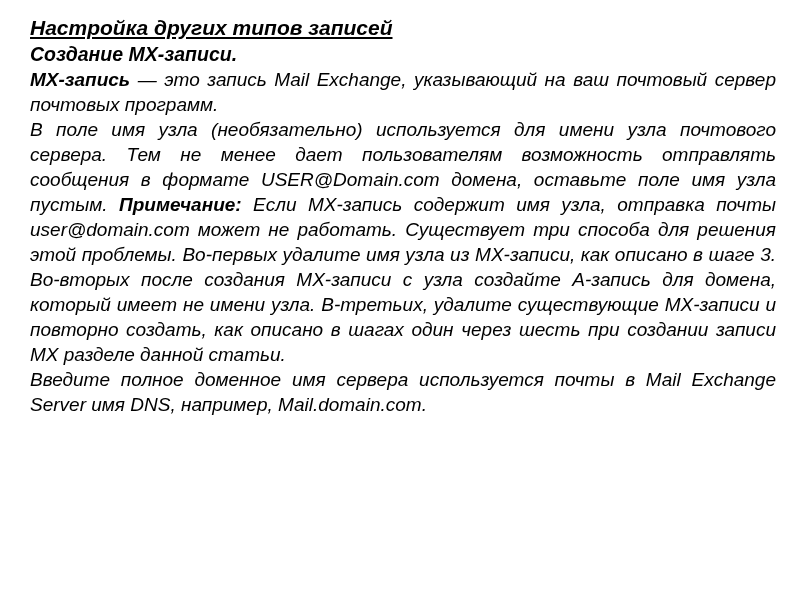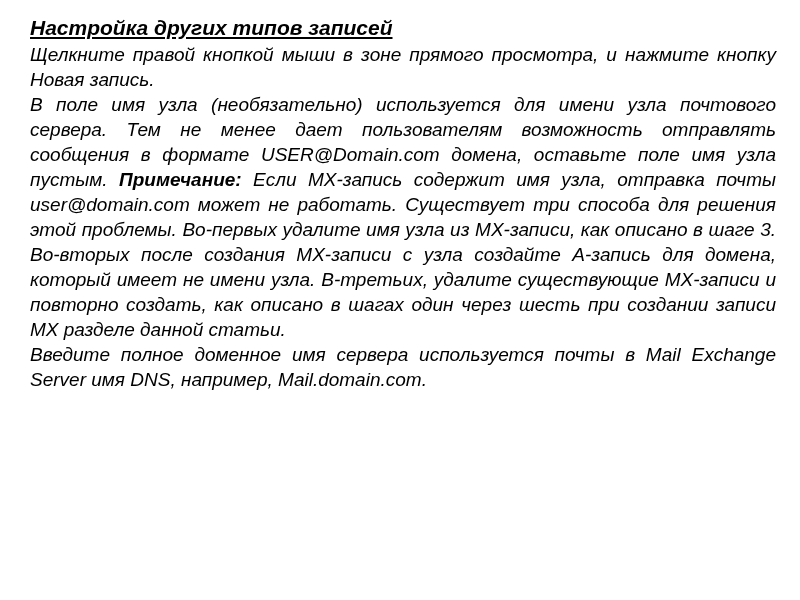--- a/index.html
+++ b/index.html
@@ -54,19 +54,20 @@
   .doc p span.b {
     font-weight: bold;
   }
 </style>
 </head>
 <body>
 
 <div class="page">
   <div class="doc">
     <h1>Настройка других типов записей</h1>
+    <h2>Создание MX-записи.</h2>
     <div id="paragraphs">
-        <p><span>Щелкните правой кнопкой мыши в зоне прямого просмотра, и нажмите кнопку Новая запись.</span></p>
+        <p><span class="b">MX-запись</span><span> — это запись Mail Exchange, указывающий на ваш почтовый сервер почтовых программ.</span></p>
         <p><span>В поле имя узла (необязательно) используется для имени узла почтового сервера. Тем не менее дает пользователям возможность отправлять сообщения в формате USER@Domain.com домена, оставьте поле имя узла пустым. </span><span class="b">Примечание:</span><span> Если MX-запись содержит имя узла, отправка почты user@domain.com может не работать. Существует три способа для решения этой проблемы. Во-первых удалите имя узла из MX-записи, как описано в шаге 3. Во-вторых после создания MX-записи с узла создайте A-запись для домена, который имеет не имени узла. В-третьих, удалите существующие MX-записи и повторно создать, как описано в шагах один через шесть при создании записи MX разделе данной статьи.</span></p>
         <p><span>Введите полное доменное имя сервера используется почты в Mail Exchange Server имя DNS, например, Mail.domain.com.</span></p>
       </div>
   </div>
 </div>
 
 </body></html>

